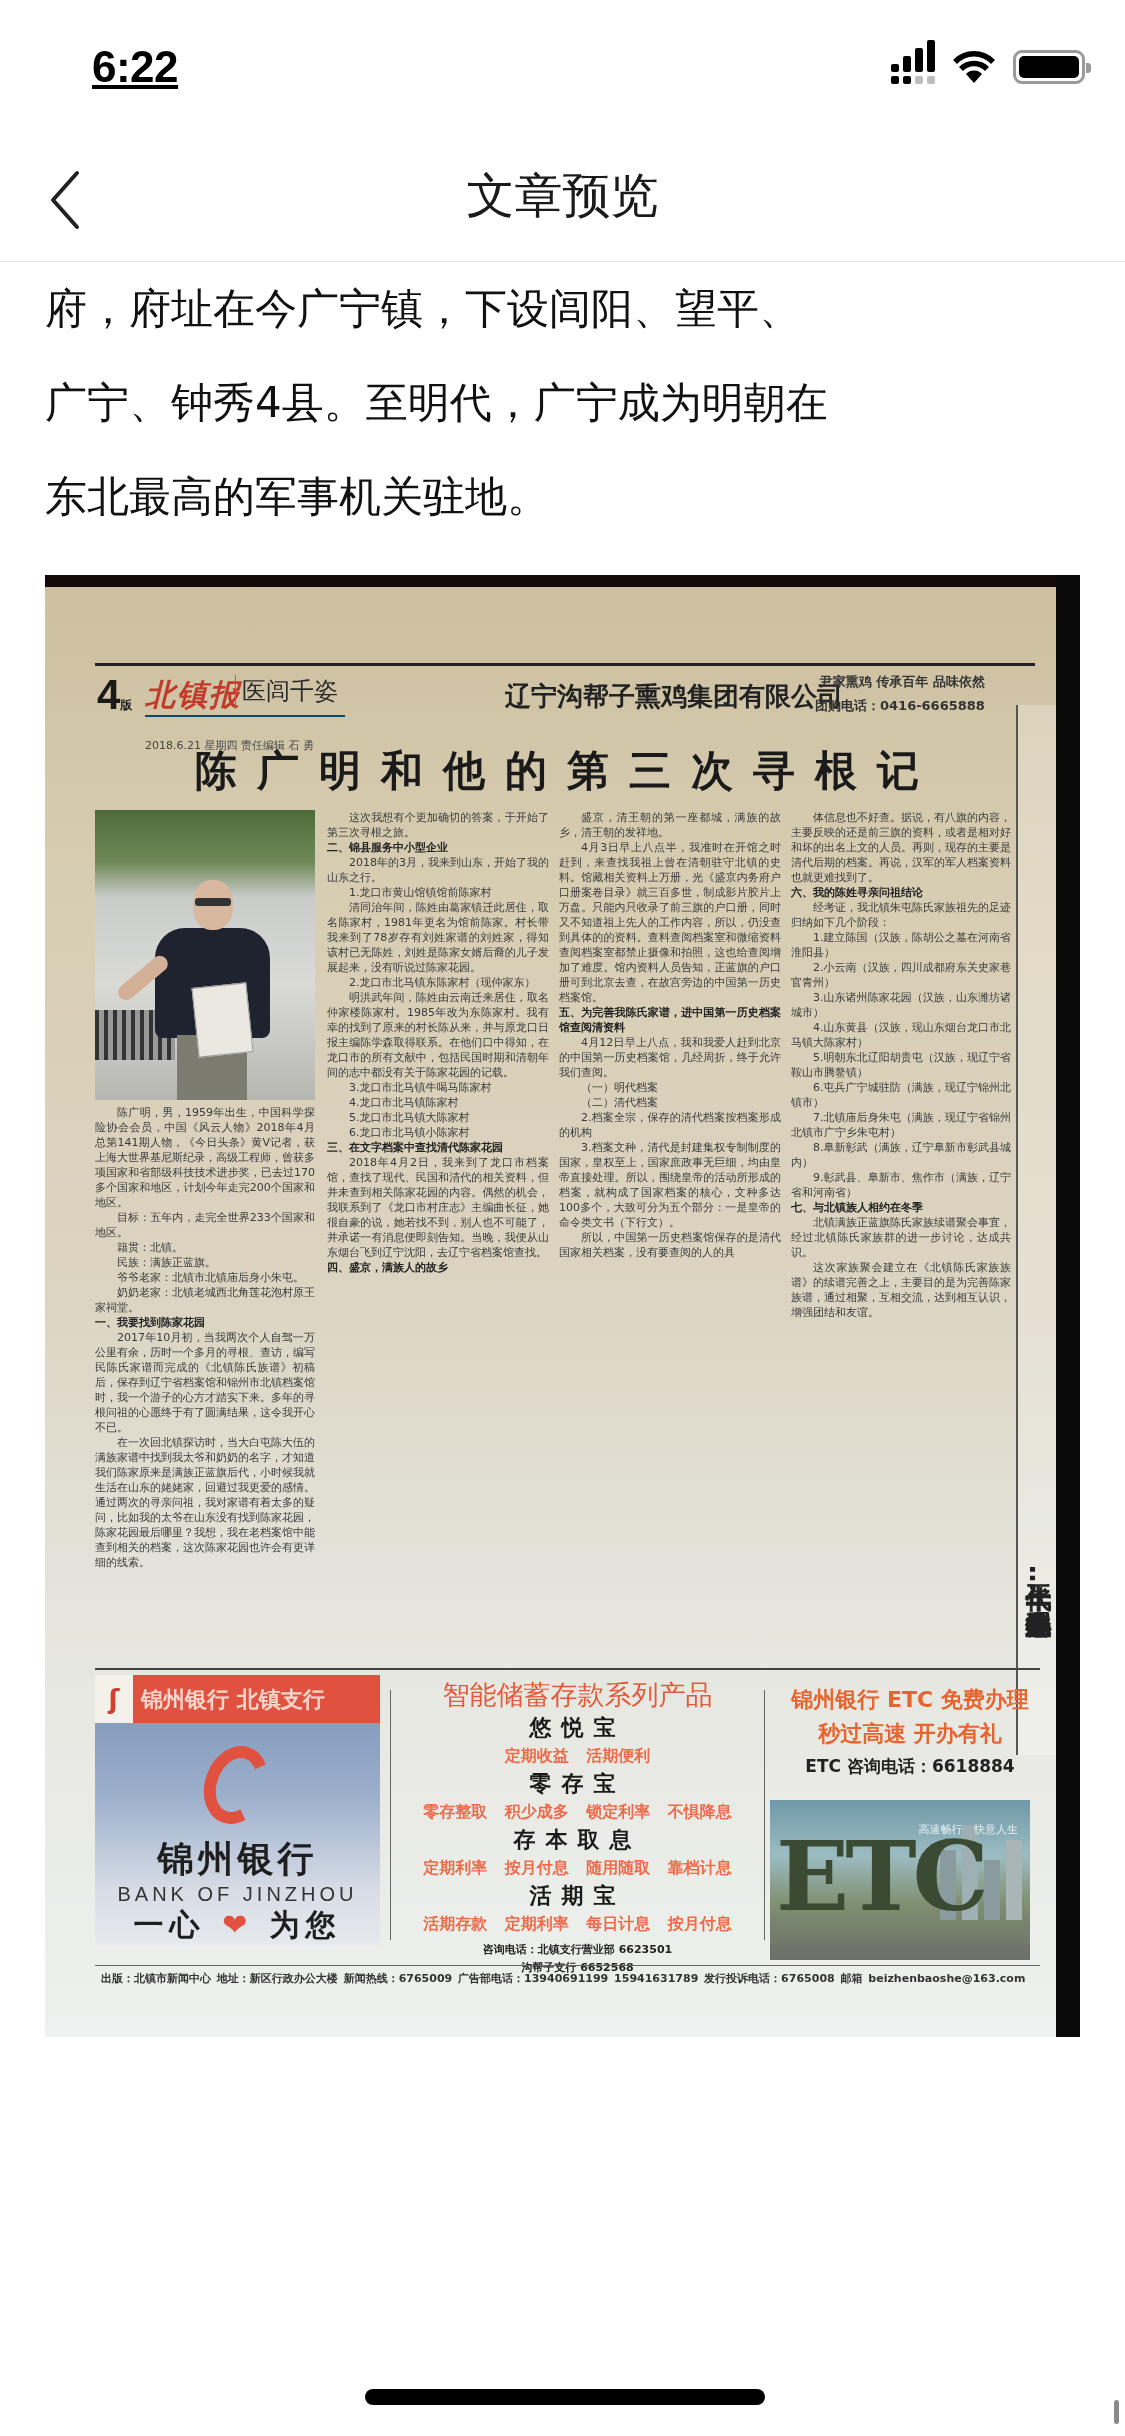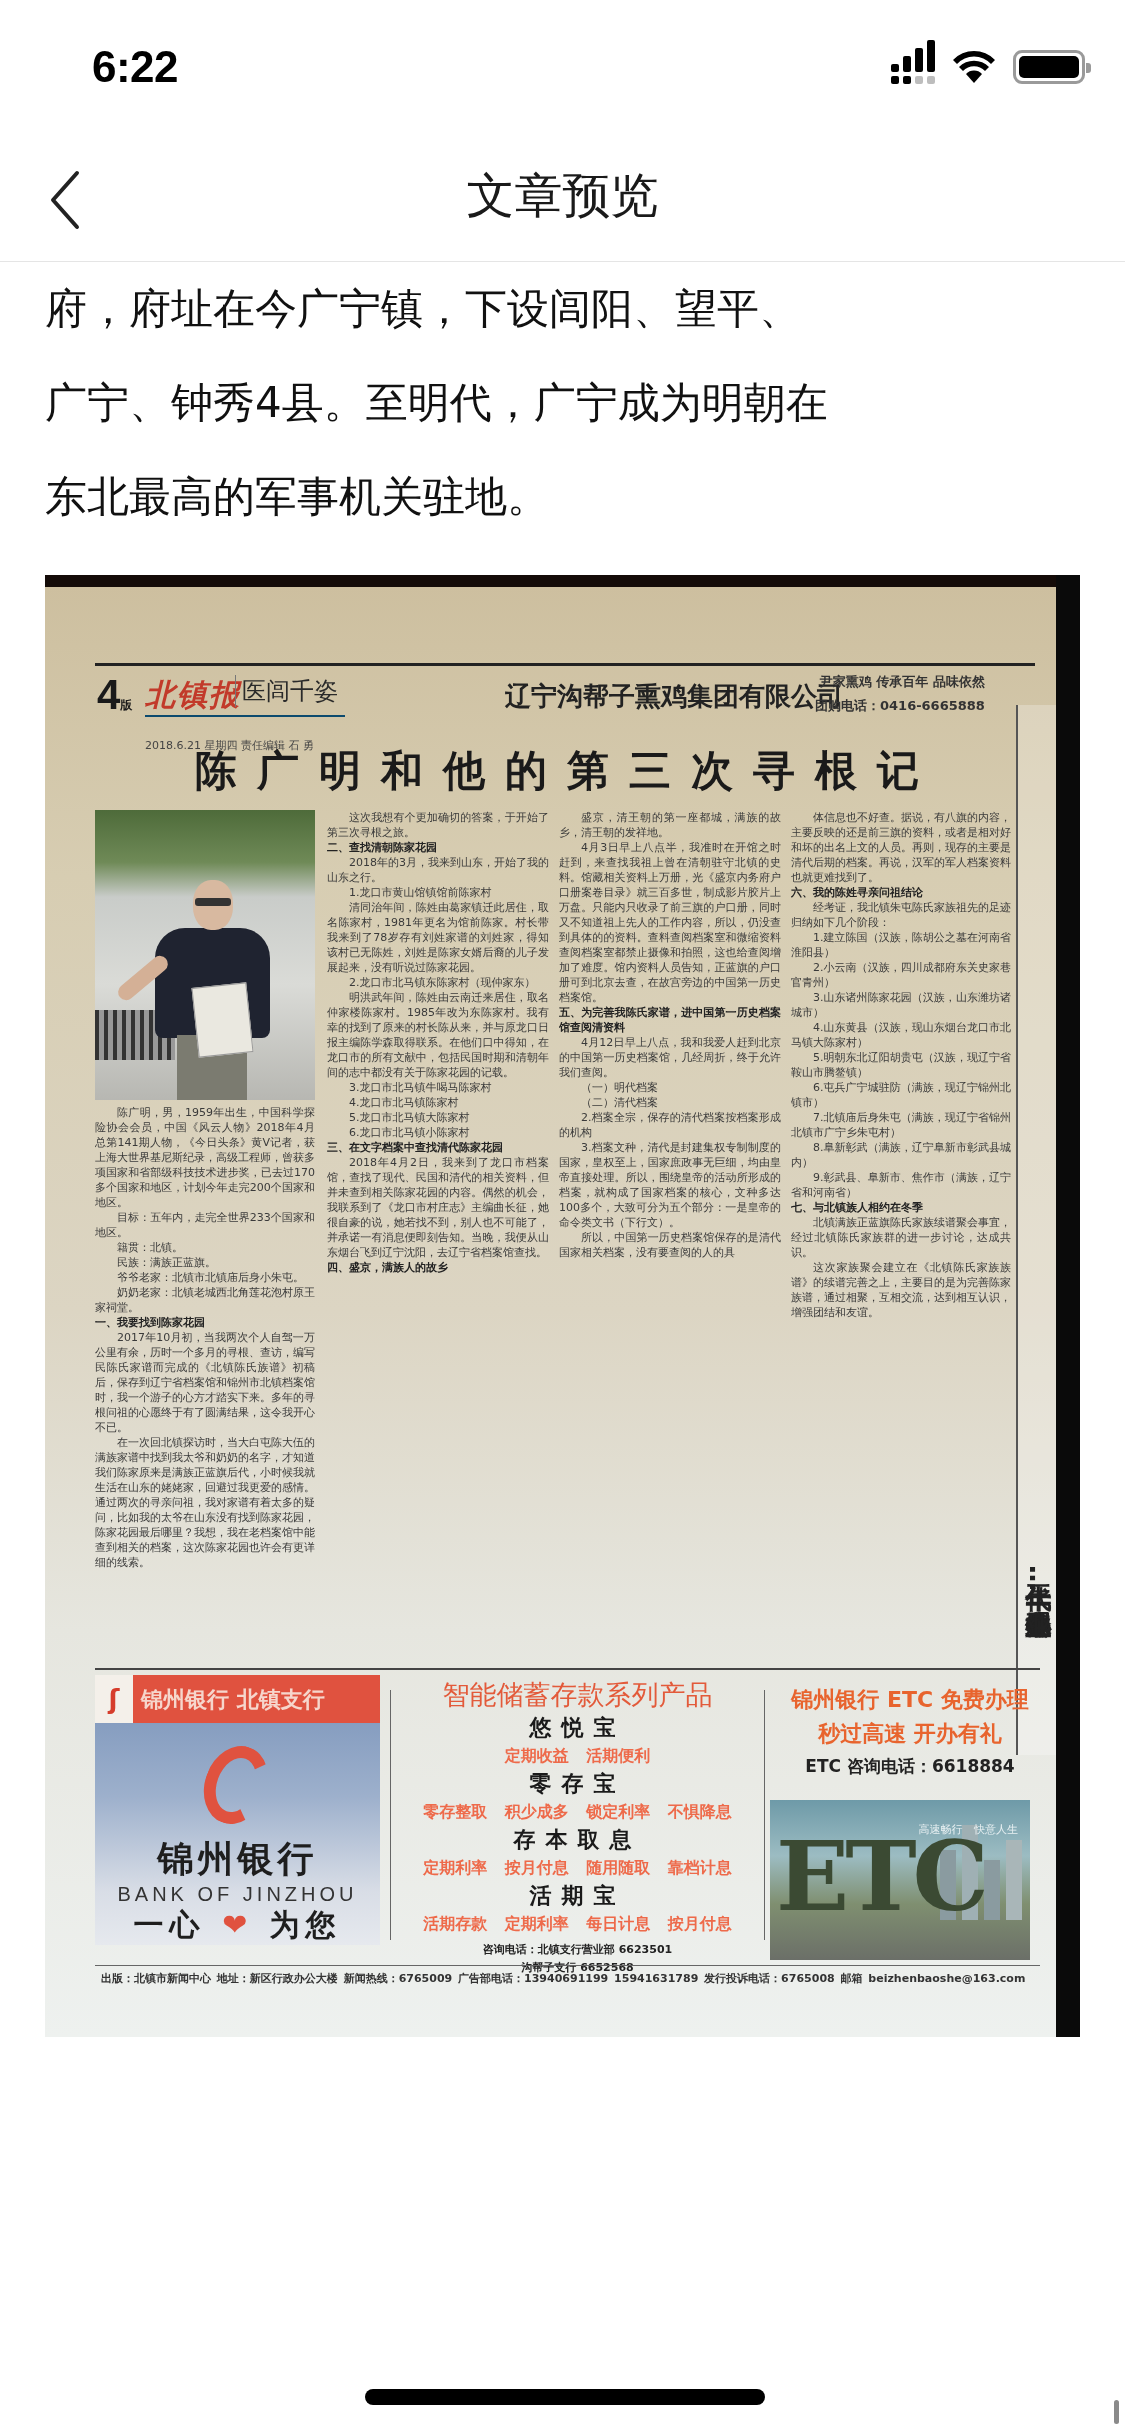--- a/index.html
+++ b/index.html
@@ -1,21 +1,21 @@
 <!DOCTYPE html>
 <html><head>
 <meta charset="utf-8">
 <style>
   * { box-sizing: border-box; margin: 0; padding: 0; }
   html, body { width: 1125px; height: 2436px; background: #ffffff; overflow: hidden; }
   body { font-family: "DejaVu Sans", "Liberation Sans", sans-serif; color: #000; position: relative; }
 
   
   .status-bar { position: absolute; top: 0; left: 0; width: 1125px; height: 132px; }
-  .status-time { position: absolute; left: 92px; top: 42px; font-family: "Liberation Sans", sans-serif; font-weight: 700; font-size: 44px; letter-spacing: -0.5px; }
+  .status-time { position: absolute; left: 92px; top: 42px; font-family: "Liberation Sans", sans-serif; font-weight: 700; font-size: 44px; letter-spacing: -0.5px; text-decoration: underline; }
   .status-icons { position: absolute; right: 40px; top: 50px; display: flex; align-items: center; gap: 18px; }
   .signal { display: flex; align-items: flex-end; gap: 4px; height: 34px; }
   .signal .dot-col { display: flex; flex-direction: column; gap: 4px; align-items: center; }
   .signal .d { width: 8px; height: 8px; border-radius: 2px; background: #000; }
   .signal .d.off { background: #bdbdbd; }
   .signal .bar { width: 8px; border-radius: 2px; background: #000; }
   .battery { width: 72px; height: 34px; border: 3px solid #9a9a9a; border-radius: 9px; padding: 3px; position: relative; }
   .battery .fill { width: 100%; height: 100%; background: #000; border-radius: 5px; }
   .battery::after { content: ""; position: absolute; right: -9px; top: 10px; width: 5px; height: 10px; background: #9a9a9a; border-radius: 0 3px 3px 0; }
 
@@ -183,21 +183,21 @@
     <span class="p">民族：满族正蓝旗。</span>
     <span class="p">爷爷老家：北镇市北镇庙后身小朱屯。</span>
     <span class="p">奶奶老家：北镇老城西北角莲花泡村原王家祠堂。</span>
     <span class="h">一、我要找到陈家花园</span>
     <span class="p">2017年10月初，当我两次个人自驾一万公里有余，历时一个多月的寻根、查访，编写民陈氏家谱而完成的《北镇陈氏族谱》初稿后，保存到辽宁省档案馆和锦州市北镇档案馆时，我一个游子的心方才踏实下来。多年的寻根问祖的心愿终于有了圆满结果，这令我开心不已。</span>
     <span class="p">在一次回北镇探访时，当大白屯陈大伍的满族家谱中找到我太爷和奶奶的名字，才知道我们陈家原来是满族正蓝旗后代，小时候我就生活在山东的姥姥家，回避过我更爱的感情。通过两次的寻亲问祖，我对家谱有着太多的疑问，比如我的太爷在山东没有找到陈家花园，陈家花园最后哪里？我想，我在老档案馆中能查到相关的档案，这次陈家花园也许会有更详细的线索。</span>
   </div>
 
   <div class="np-col" style="left:282px; top:235px; width:222px; height:850px;">
     <span class="p">这次我想有个更加确切的答案，于开始了第三次寻根之旅。</span>
-    <span class="h">二、查找清朝陈家花园</span>
+    <span class="h">二、锦县服务中小型企业</span>
     <span class="p">2018年的3月，我来到山东，开始了我的山东之行。</span>
     <span class="p">1.龙口市黄山馆镇馆前陈家村</span>
     <span class="p">清同治年间，陈姓由葛家镇迁此居住，取名陈家村，1981年更名为馆前陈家。村长带我来到了78岁存有刘姓家谱的刘姓家，得知该村已无陈姓，刘姓是陈家女婿后裔的儿子发展起来，没有听说过陈家花园。</span>
     <span class="p">2.龙口市北马镇东陈家村（现仲家东）</span>
     <span class="p">明洪武年间，陈姓由云南迁来居住，取名仲家楼陈家村。1985年改为东陈家村。我有幸的找到了原来的村长陈从来，并与原龙口日报主编陈学森取得联系。在他们口中得知，在龙口市的所有文献中，包括民国时期和清朝年间的志中都没有关于陈家花园的记载。</span>
     <span class="p">3.龙口市北马镇牛喝马陈家村</span>
     <span class="p">4.龙口市北马镇陈家村</span>
     <span class="p">5.龙口市北马镇大陈家村</span>
     <span class="p">6.龙口市北马镇小陈家村</span>
     <span class="h">三、在文字档案中查找清代陈家花园</span>

